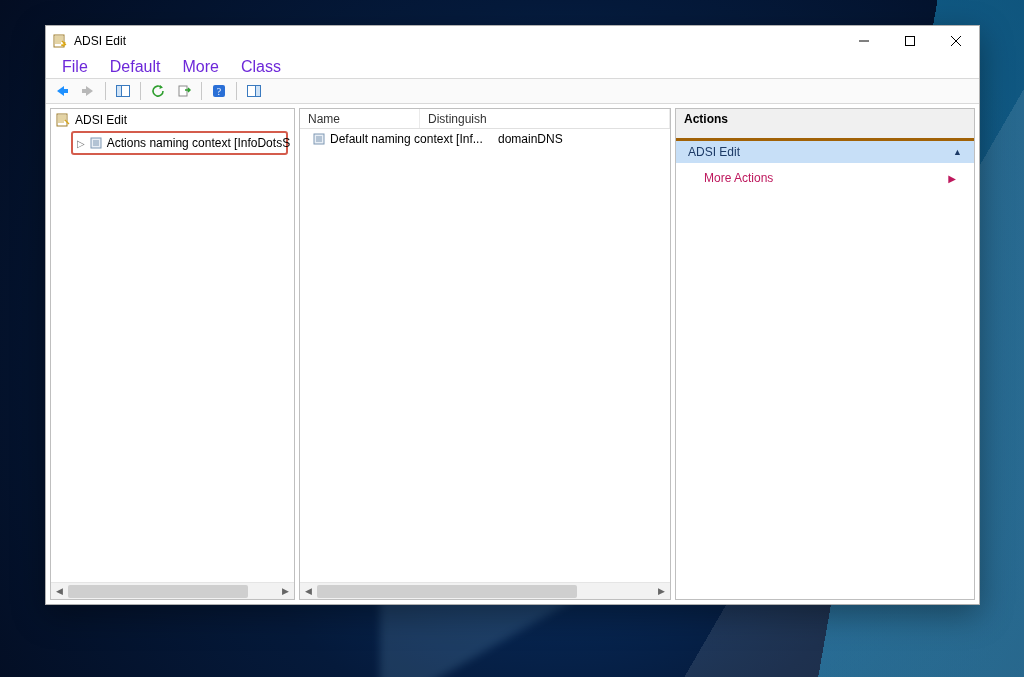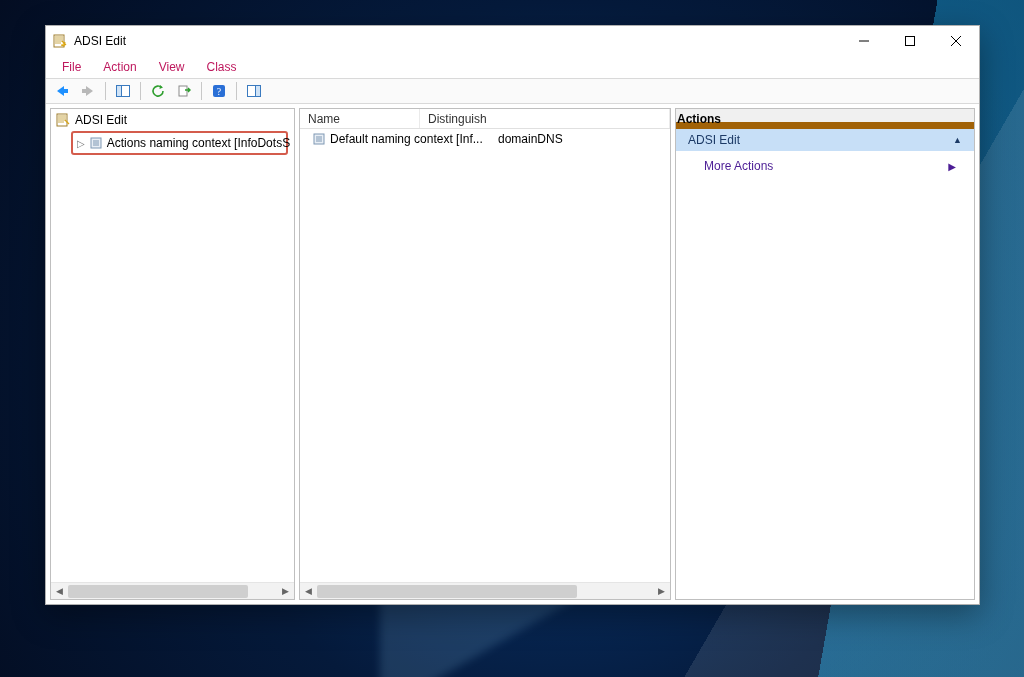--- a/index.html
+++ b/index.html
@@ -66,22 +66,22 @@
   .menubar {
     height: 22px;
     display: flex;
     align-items: center;
     padding-left: 6px;
     gap: 2px;
     background: #fff;
   }
   .menubar .mitem {
     padding: 2px 10px;
-    font-size: 12px;
-    color: #be185d;
+    font-size: 16px;
+    color: #6d28d9;
   }
 
   
   .toolbar {
     height: 26px;
     border-top: 1px solid #d9d9d9;
     border-bottom: 1px solid #d9d9d9;
     background: #fafafa;
     display: flex;
     align-items: center;
@@ -177,45 +177,45 @@
     align-items: center;
     white-space: nowrap;
   }
   .list-row .cell { padding: 0 8px; overflow: hidden; text-overflow: ellipsis; }
   .cell.c-name { width: 190px; display: flex; align-items: center; gap: 4px; padding-left: 12px; }
   .cell.c-class { width: 120px; }
   .cell.c-dn { flex: 1; }
 
   
   .actions-header {
-    height: 20px;
+    height: 32px;
     background: #f0f0f0;
-    border-bottom: 7px solid #a16207;
+    border-bottom: 3px solid #a16207;
     font-weight: bold;
-    padding: 3px 1px;
+    padding: 3px 8px;
     font-size: 12px;
   }
   .actions-group {
     height: 22px;
     background: #c7dff7;
     color: #1c3a66;
     padding: 4px 12px;
     display: flex;
     align-items: center;
     justify-content: space-between;
     font-size: 12px;
   }
   .actions-list { padding: 4px 0; }
   .action-item {
     display: flex;
     align-items: center;
     justify-content: space-between;
     padding: 4px 18px 4px 28px;
     font-size: 12px;
-    color: #4c1d95;
+    color: #be185d;
   }
 
   
   .hscroll {
     height: 17px;
     border-top: 1px solid #e5e5e5;
     background: #f2f2f2;
     display: flex;
     align-items: center;
   }
@@ -270,22 +270,22 @@
       </div>
       <div class="wbtn close">
         <svg width="10" height="10" viewBox="0 0 10 10">
             <path d="M0 0 L10 10 M10 0 L0 10" stroke="#000" stroke-width="1"></path>
           </svg>
       </div>
     </div>
 
     <div class="menubar">
       <div class="mitem">File</div>
-      <div class="mitem">Action</div>
-      <div class="mitem">View</div>
+      <div class="mitem">Default</div>
+      <div class="mitem">More</div>
       <div class="mitem">Class</div>
     </div>
 
     <div class="toolbar">
       <div class="tbtn" title="Back">
         <svg width="16" height="14" viewBox="0 0 16 14">
             <path d="M10 2 L3 7 L10 12 Z" fill="#1e90ff"></path>
             <rect x="9" y="5" width="5" height="4" fill="#1e90ff"></rect>
           </svg>
       </div>

